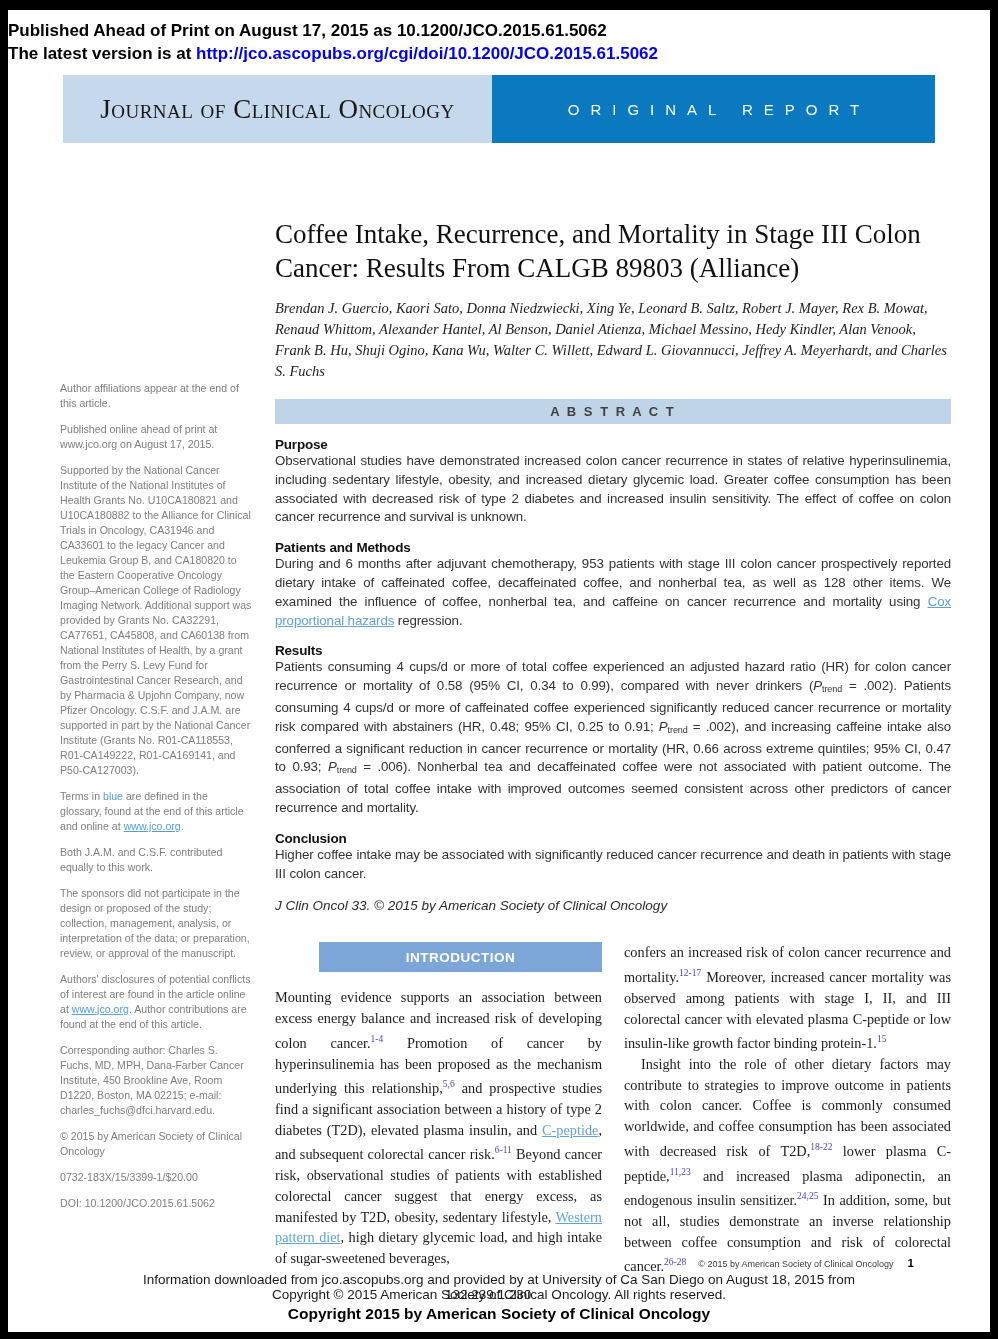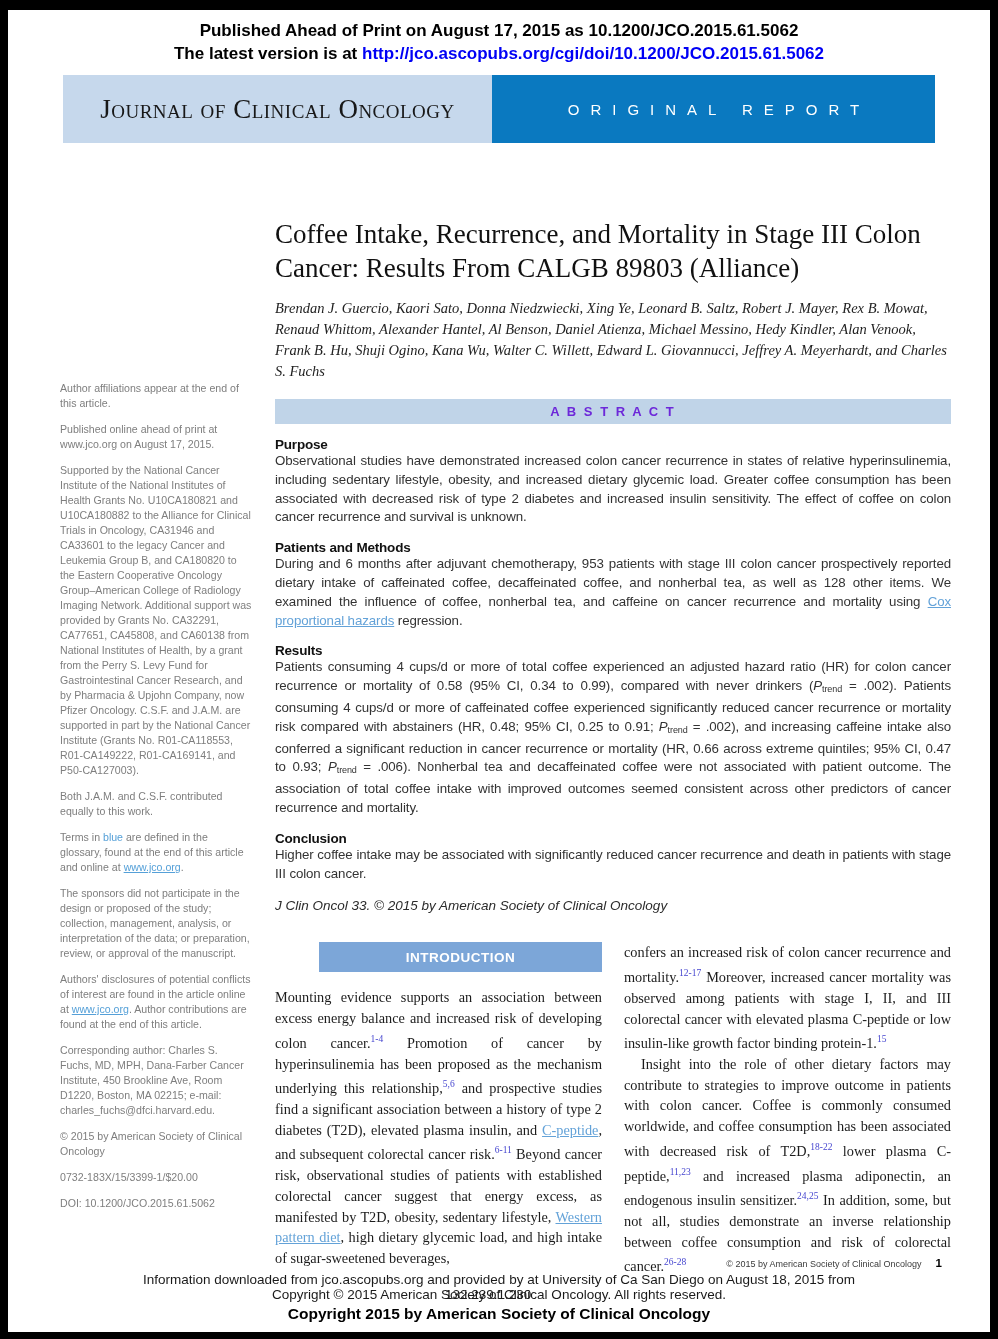--- a/index.html
+++ b/index.html
@@ -1,58 +1,58 @@
 <!DOCTYPE html>
 <html><head>
 <meta charset="utf-8">
 <style>
   * { margin:0; padding:0; box-sizing:border-box; }
   html,body { width:998px; height:1339px; }
   body { background:#000; position:relative; font-family:"Liberation Sans", sans-serif; }
   .page { position:absolute; top:10px; left:8px; right:8px; bottom:7px; background:#fff; overflow:hidden; }
 
   
-  .preprint { text-align:center; margin-top:9px; font-weight:bold; font-size:17px; line-height:23px; color:#000; }
+  .preprint { margin-top:9px; font-weight:bold; font-size:17px; line-height:23px; color:#000; }
   .preprint a { color:#0000f5; text-decoration:none; }
 
   
   .banner { display:flex; margin:10px 0 0 55px; width:872px; height:68px; }
   .banner-left { width:429px; background:#c6d8ec; display:flex; align-items:center; justify-content:center; }
   .jco-logo { font-family:"Liberation Serif", serif; font-variant:small-caps; font-size:27px; letter-spacing:.5px; color:#181818; }
   .banner-right { width:443px; background:#0a79c0; display:flex; align-items:center; justify-content:center; }
   .report-label { color:#ffffff; font-size:15px; letter-spacing:11px; font-weight:400; text-indent:11px; }
 
   
   .layout { display:flex; padding:0 40px 0 52px; }
   .sidebar { width:192px; padding-top:238px; margin-right:23px; font-size:10.6px; line-height:15px; color:#7e7e7e; flex:none; }
   .sidebar p { margin-bottom:11px; }
   .side-link { color:#55a0d8; }
   .main { flex:1; }
 
   .article-title { font-family:"Liberation Serif", serif; font-weight:400; font-size:27px; line-height:34px; color:#111; margin-top:74px; }
   .authors { font-family:"Liberation Serif", serif; font-style:italic; font-size:14.5px; line-height:21px; color:#222; margin-top:13px; }
 
-  .abstract-bar { margin-top:17px; height:25px; background:#c0d4e8; display:flex; align-items:center; justify-content:center; font-weight:bold; font-size:13px; letter-spacing:2px; color:#6d28d9; }
+  .abstract-bar { margin-top:17px; height:25px; background:#c0d4e8; display:flex; align-items:center; justify-content:center; font-weight:bold; font-size:13px; letter-spacing:2px; color:#404040; }
   .abs-h { font-weight:bold; font-size:13.5px; color:#111; margin-top:13px; letter-spacing:-.2px; }
   .abs-p { font-size:13.3px; line-height:18.8px; color:#333; text-align:justify; letter-spacing:-.1px; }
   .gloss-link { color:#63a2d8; }
   .pvar { font-style:italic; }
   .psub { font-size:9px; vertical-align:-2px; }
   .citation { font-style:italic; font-size:13.5px; color:#2b2b2b; margin-top:15px; }
 
   .intro-wrap { display:flex; margin-top:29px; gap:22px; }
   .col { width:327px; }
   .intro-bar { height:30px; background:#7ca6d8; display:flex; align-items:center; justify-content:center; color:#fff; font-weight:bold; font-size:13.5px; letter-spacing:.5px; margin-bottom:15px;margin-left:44px; }
   .serif-p { font-family:"Liberation Serif", serif; font-size:14.3px; line-height:20.8px; color:#1c1c1c; text-align:justify; }
   .serif-p.indent { text-indent:17px; }
   sup.cite { color:#4545cf; font-size:9.5px; }
 
   
   .footer { position:absolute; left:0; right:0; bottom:9px; }
-  .f-copy-small { text-align:right; padding-right:48px; font-size:9px; color:#3a3a3a; margin-bottom:4px; }
+  .f-copy-small { text-align:right; padding-right:76px; font-size:9px; color:#3a3a3a; margin-bottom:4px; }
   .f-page-num { font-weight:bold; font-size:11.5px; color:#000; margin-left:14px; }
   .f-line { text-align:center; font-size:13.5px; color:#1a1a1a; line-height:14.5px; }
   .f-overlap { position:relative; }
   .f-ip { position:absolute; left:437px; top:0; color:#1a1a1a; }
   .f-bold { text-align:center; font-weight:bold; font-size:15.5px; color:#000; margin-top:3px; }
 </style>
 </head>
 <body>
 
 <div class="page">
@@ -70,22 +70,22 @@
       <span class="report-label">ORIGINAL REPORT</span>
     </div>
   </div>
 
   <div class="layout">
 
     <aside class="sidebar">
       <p>Author affiliations appear at the end of this article.</p>
       <p>Published online ahead of print at www.jco.org on August 17, 2015.</p>
       <p>Supported by the National Cancer Institute of the National Institutes of Health Grants No. U10CA180821 and U10CA180882 to the Alliance for Clinical Trials in Oncology, CA31946 and CA33601 to the legacy Cancer and Leukemia Group B, and CA180820 to the Eastern Cooperative Oncology Group–American College of Radiology Imaging Network. Additional support was provided by Grants No. CA32291, CA77651, CA45808, and CA60138 from National Institutes of Health, by a grant from the Perry S. Levy Fund for Gastrointestinal Cancer Research, and by Pharmacia &amp; Upjohn Company, now Pfizer Oncology. C.S.F. and J.A.M. are supported in part by the National Cancer Institute (Grants No. R01-CA118553, R01-CA149222, R01-CA169141, and P50-CA127003).</p>
+      <p><span>Terms in </span><span class="side-link">blue</span><span> are defined in the glossary, found at the end of this article and online at </span><a href="#" class="side-link">www.jco.org</a><span>.</span></p>
       <p>Both J.A.M. and C.S.F. contributed equally to this work.</p>
-      <p><span>Terms in </span><span class="side-link">blue</span><span> are defined in the glossary, found at the end of this article and online at </span><a href="#" class="side-link">www.jco.org</a><span>.</span></p>
       <p>The sponsors did not participate in the design or proposed of the study; collection, management, analysis, or interpretation of the data; or preparation, review, or approval of the manuscript.</p>
       <p><span>Authors' disclosures of potential conflicts of interest are found in the article online at </span><a href="#" class="side-link">www.jco.org</a><span>. Author contributions are found at the end of this article.</span></p>
       <p>Corresponding author: Charles S. Fuchs, MD, MPH, Dana-Farber Cancer Institute, 450 Brookline Ave, Room D1220, Boston, MA 02215; e-mail: charles_fuchs@dfci.harvard.edu.</p>
       <p>© 2015 by American Society of Clinical Oncology</p>
       <p>0732-183X/15/3399-1/$20.00</p>
       <p>DOI: 10.1200/JCO.2015.61.5062</p>
     </aside>
 
     <main class="main">
       <h1 class="article-title">Coffee Intake, Recurrence, and Mortality in Stage III Colon Cancer: Results From CALGB 89803 (Alliance)</h1>

